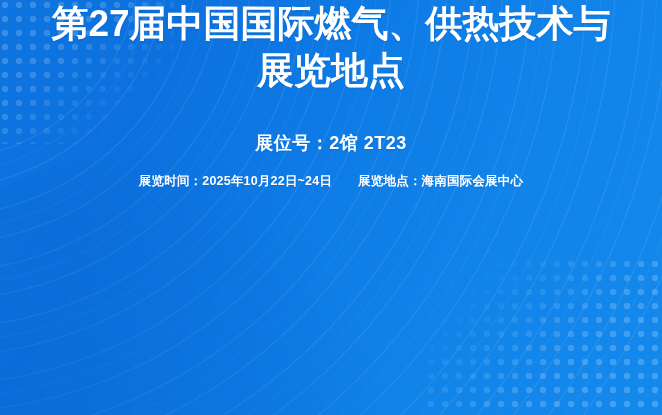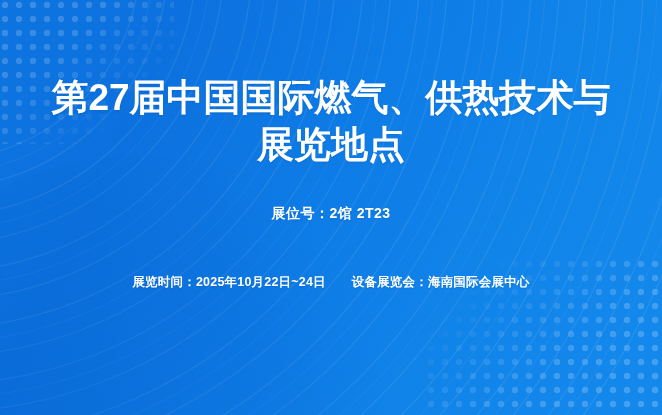--- a/index.html
+++ b/index.html
@@ -89,46 +89,45 @@
 
   .content {
     position: relative;
     z-index: 5;
     width: 100%;
     height: 100%;
     box-sizing: border-box;
     display: flex;
     flex-direction: column;
     align-items: center;
-    padding-top: 74px;
   }
 
   .title {
     width: 600px;
     text-align: center;
     color: #ffffff;
     font-size: 37px;
     font-weight: bold;
     line-height: 47px;
     letter-spacing: 0px;
     text-shadow: 0 1px 2px rgba(4,70,150,0.22);
     margin: 0;
   }
 
   .booth {
     margin-top: 37px;
     color: #ffffff;
-    font-size: 14px;
+    font-size: 18px;
     font-weight: bold;
     letter-spacing: 0.5px;
     text-shadow: 0 1px 2px rgba(4,70,150,0.22);
   }
 
   .meta {
-    margin-top: 51px;
+    margin-top: 18px;
     display: flex;
     align-items: center;
     justify-content: center;
     color: #ffffff;
     font-size: 12.5px;
     font-weight: bold;
     letter-spacing: 0.2px;
     text-shadow: 0 1px 1px rgba(4,70,150,0.2);
   }
 
@@ -191,17 +190,17 @@
     <div class="title">
       <div>第27届中国国际燃气、供热技术与</div>
       <div>展览地点</div>
     </div>
 
     <div class="booth">展位号：2馆 2T23</div>
 
     <div class="meta">
       <span>展览时间：2025年10月22日~24日</span>
       <span class="gap"></span>
-      <span>设备展览会：海南国际会展中心</span>
+      <span>展览地点：海南国际会展中心</span>
     </div>
 
   </div>
 </div>
 
 </body></html>

